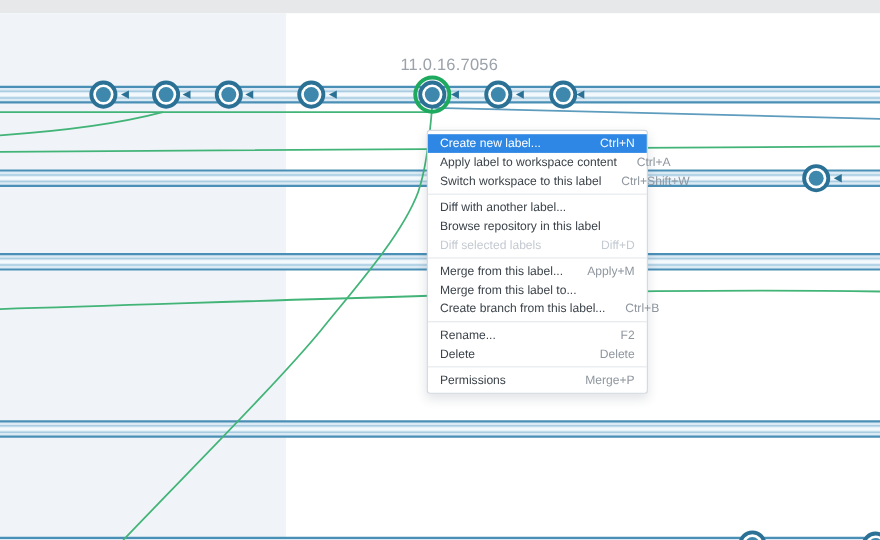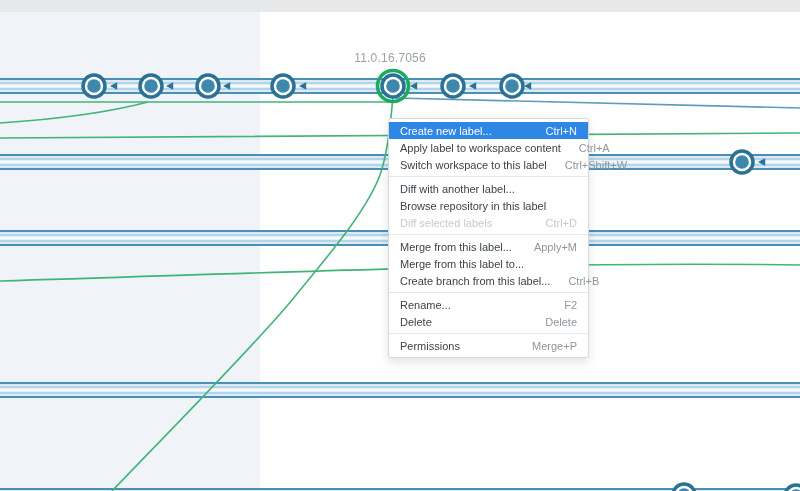--- a/index.html
+++ b/index.html
@@ -19,23 +19,23 @@
   .left-panel {
     position: absolute; left: 0; top: 12px;
     width: 260px; height: 479px;
     background: #f0f4f8;
   }
   svg.graph {
     position: absolute; left: 0; top: 0;
     width: 800px; height: 491px;
   }
   .label-caption {
-    position: absolute; left: 342px; top: 51px;
-    width: 96px; text-align: center;
-    font-size: 12px; letter-spacing: .2px;
+    position: absolute; left: 364px; top: 51px;
+    width: 96px; text-align: left;
+    font-size: 15px; letter-spacing: .2px;
     color: #9ba2aa;
     white-space: nowrap;
   }
   .context-menu {
     position: absolute; left: 388px; top: 118px;
     width: 201px;
     box-sizing: border-box;
     background: #ffffff;
     border: 1px solid #d2d9df;
     border-radius: 3px;
@@ -197,21 +197,21 @@
       <div class="menu-item">
         <span>Diff with another label...</span>
         <span class="shortcut"></span>
       </div>
       <div class="menu-item">
         <span>Browse repository in this label</span>
         <span class="shortcut"></span>
       </div>
       <div class="menu-item disabled">
         <span>Diff selected labels</span>
-        <span class="shortcut">Ctrl+D</span>
+        <span class="shortcut">Diff+D</span>
       </div>
       <div class="menu-sep"></div>
       <div class="menu-item">
         <span>Merge from this label...</span>
         <span class="shortcut">Apply+M</span>
       </div>
       <div class="menu-item">
         <span>Merge from this label to...</span>
         <span class="shortcut"></span>
       </div>

